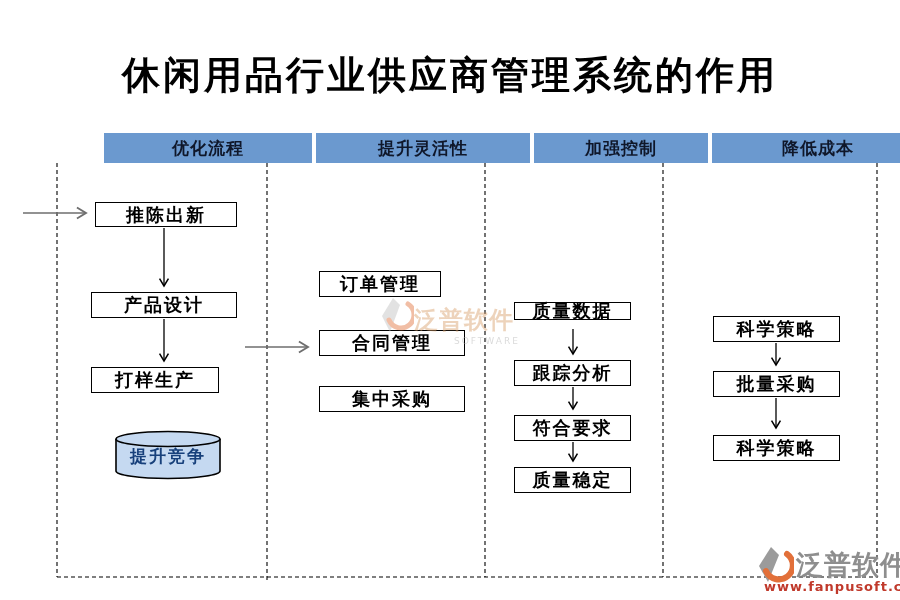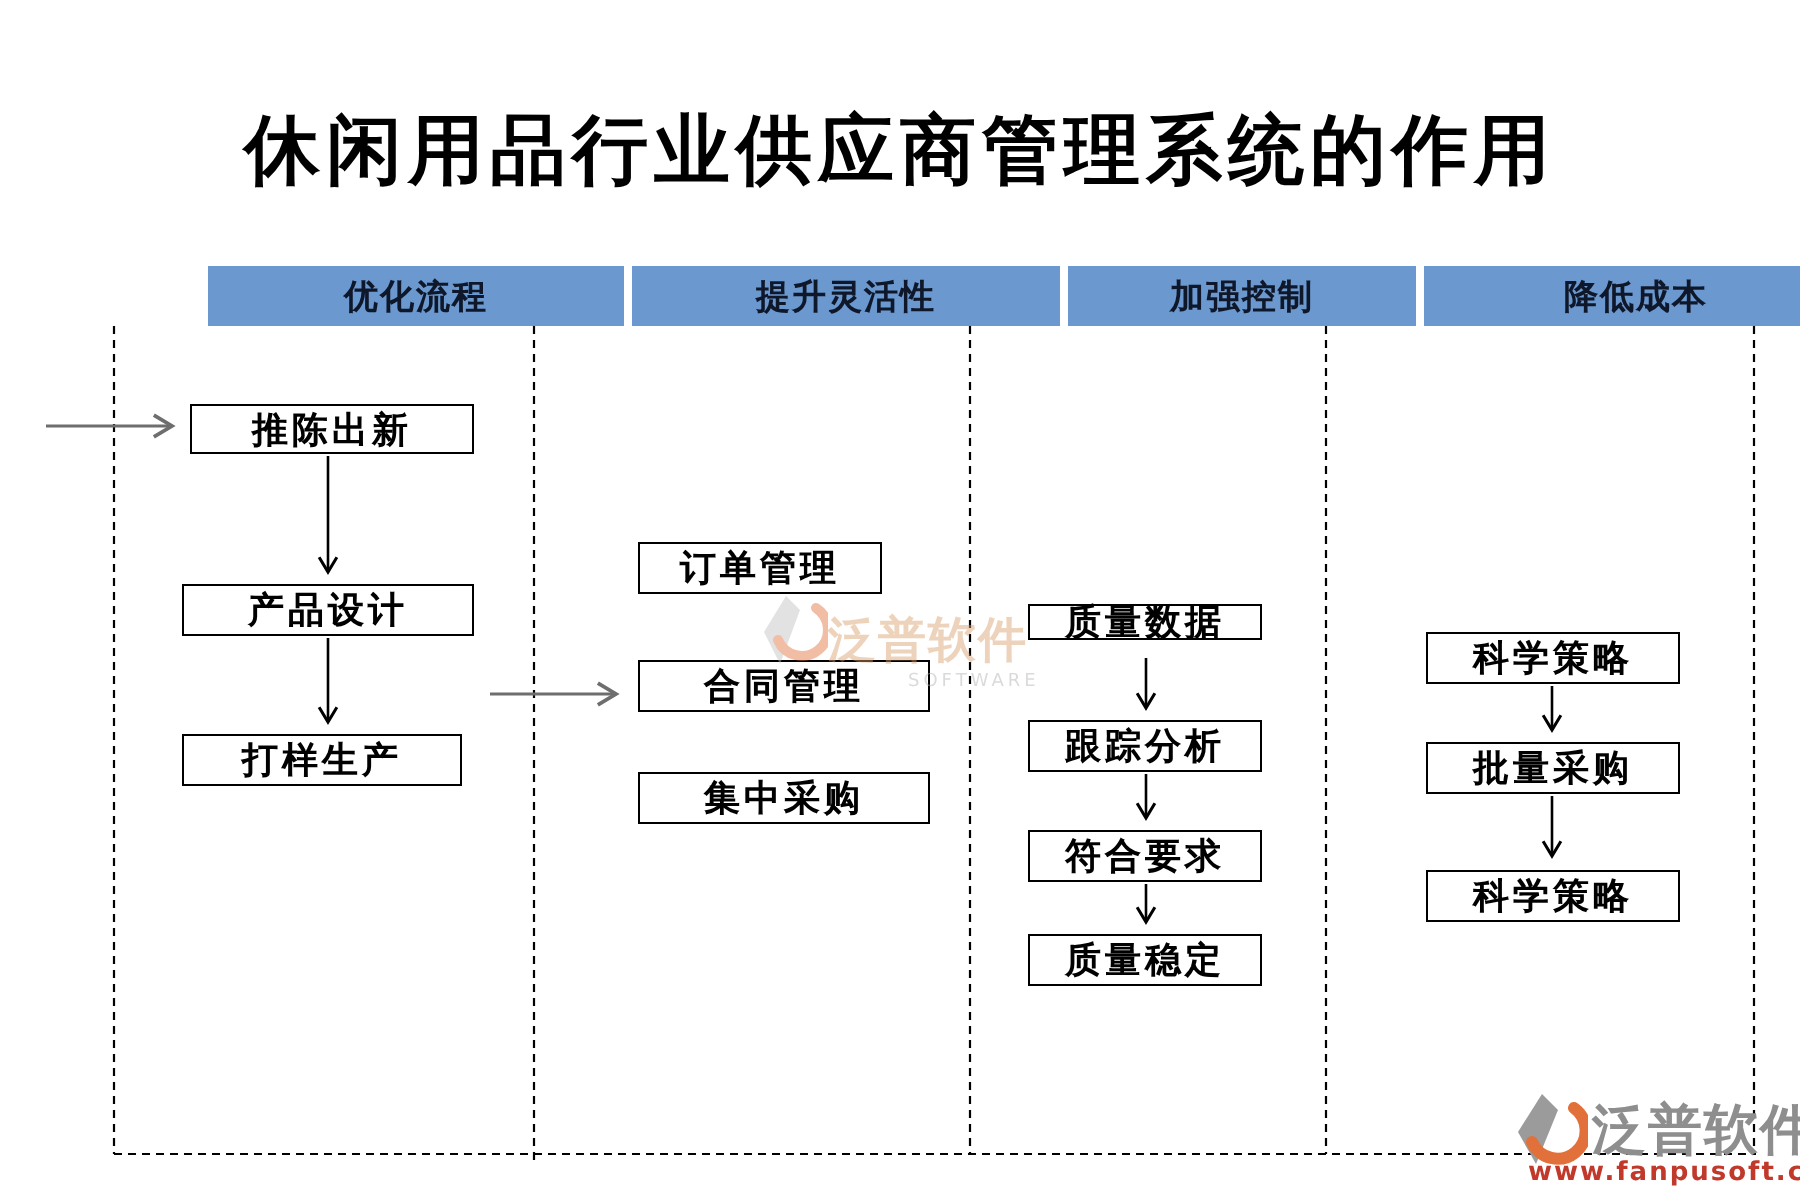--- a/index.html
+++ b/index.html
@@ -71,21 +71,28 @@
     <path d="M573,329 V354" stroke="#000" stroke-width="1.3" fill="none" marker-end="url(#ahB)"></path>
     <path d="M573,387 V409" stroke="#000" stroke-width="1.3" fill="none" marker-end="url(#ahB)"></path>
     <path d="M573,442 V461" stroke="#000" stroke-width="1.3" fill="none" marker-end="url(#ahB)"></path>
 
     <path d="M776,343 V365" stroke="#000" stroke-width="1.3" fill="none" marker-end="url(#ahB)"></path>
     <path d="M776,398 V428" stroke="#000" stroke-width="1.3" fill="none" marker-end="url(#ahB)"></path>
   </svg>
 
   <div class="node" style="left:95px;top:202px;width:142px;height:25px">推陈出新</div>
   <div class="node" style="left:91px;top:292px;width:146px;height:26px">产品设计</div>
-  <div class="node" style="left:91px;top:367px;width:140px;height:26px">打样生产</div>
+  <div class="node" style="left:91px;top:367px;width:128px;height:26px">打样生产</div>
+  <div class="cyl" style="left:114px;top:430px;width:108px;height:50px">
+    <svg width="108" height="50" viewBox="0 0 108 50">
+      <path d="M2,9 V41 a52,7.5 0 0 0 104,0 V9" fill="#C5D9F1" stroke="#000" stroke-width="1.6"></path>
+      <ellipse cx="54" cy="9" rx="52" ry="7.5" fill="#C5D9F1" stroke="#000" stroke-width="1.6"></ellipse>
+    </svg>
+    <span class="lbl">提升竞争</span>
+  </div>
 
   <div class="node" style="left:319px;top:271px;width:122px;height:26px">订单管理</div>
   <div class="node" style="left:319px;top:330px;width:146px;height:26px">合同管理</div>
   <div class="node" style="left:319px;top:386px;width:146px;height:26px">集中采购</div>
 
   <div class="node" style="left:514px;top:302px;width:117px;height:18px">质量数据</div>
   <div class="node" style="left:514px;top:360px;width:117px;height:26px">跟踪分析</div>
   <div class="node" style="left:514px;top:415px;width:117px;height:26px">符合要求</div>
   <div class="node" style="left:514px;top:467px;width:117px;height:26px">质量稳定</div>
 

